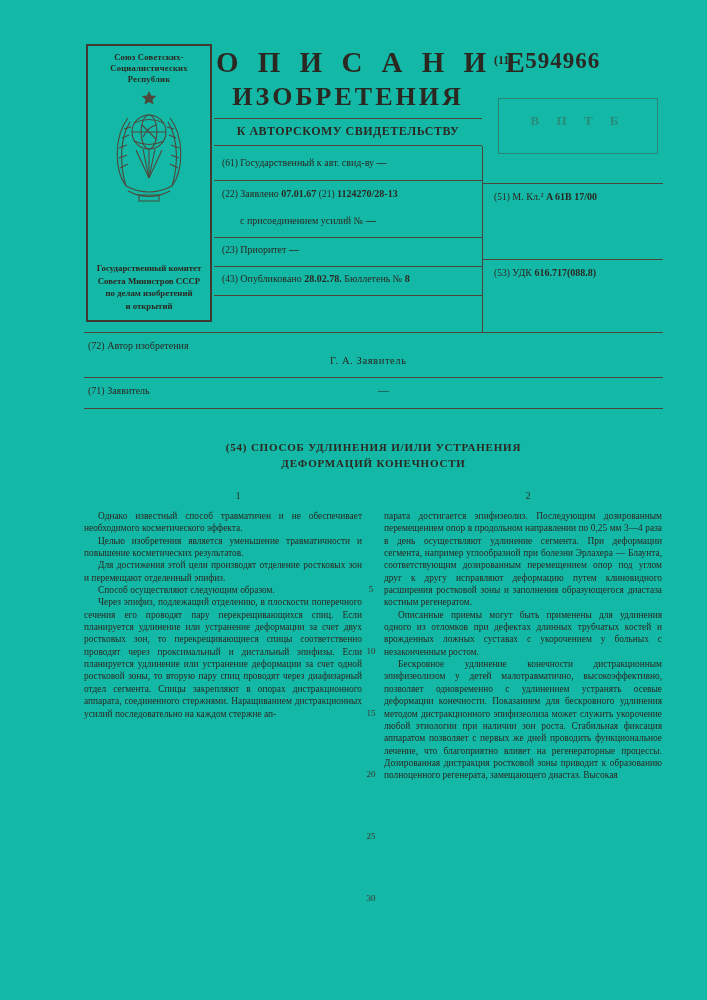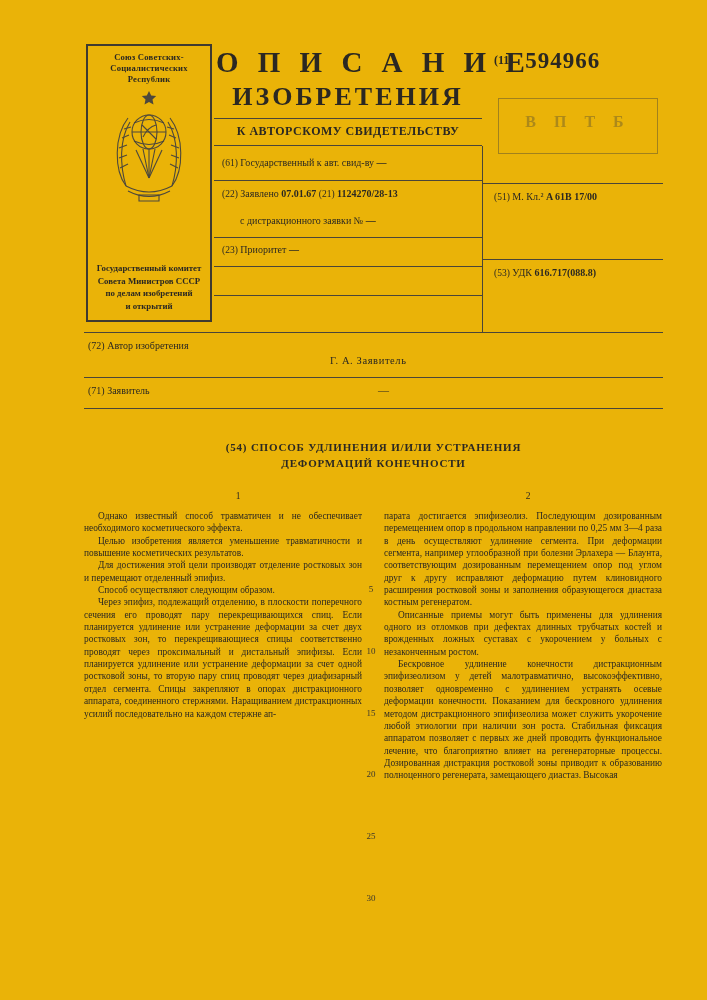--- a/index.html
+++ b/index.html
@@ -1,18 +1,18 @@
 <!DOCTYPE html>
 <html><head>
 <meta charset="utf-8">
 <style>
   html,body{margin:0;padding:0;background:#d8d4ca;}
   .page{
     position:relative; width:707px; height:1000px; margin:0 auto;
-    background:#eab308; color:#2b2822; overflow:hidden;
+    background:#14b8a6; color:#2b2822; overflow:hidden;
     font-family:"Liberation Serif","DejaVu Serif",serif;
   }
   .abs{position:absolute;}
   .hr{border-top:1px solid #4a4538; height:0;}
 
   
   .leftbox{left:86px; top:44px; width:122px; height:274px; border:2px solid #3f3a30;}
   .org-lines{padding-top:6px; font-size:8.6px; font-weight:bold; text-align:center; line-height:11px; letter-spacing:.2px;}
   .emblem{display:block; margin:3px auto 0;}
   .committee{position:absolute; bottom:8px; left:2px; right:2px; font-size:8.8px; font-weight:bold; text-align:center; line-height:12.5px;}
@@ -36,21 +36,21 @@
   .hr3{left:214px; top:266px; width:268px;}
   .f43{top:272px;}
   .hr4{left:214px; top:295px; width:268px;}
   .f45{top:301px;}
 
   
   .pubnum{left:494px; top:48px; white-space:nowrap;}
   .pubnum .code{font-size:12px; font-weight:bold; vertical-align:4px;}
   .pubnum .num{font-size:23px; font-weight:bold; letter-spacing:1px; margin-left:8px;}
   .stamp{left:498px; top:98px; width:158px; height:54px; border:1px solid rgba(74,69,56,.45);}
-  .stamp .stamp-text{display:block; text-align:center; margin-top:14px; font-size:16px; letter-spacing:7px; color:rgba(74,69,56,.38); font-weight:bold;}
+  .stamp .stamp-text{display:block; text-align:center; margin-top:14px; font-size:13px; letter-spacing:7px; color:rgba(74,69,56,.38); font-weight:bold;}
   .vline{left:482px; top:146px; height:186px; border-left:1px solid #4a4538; width:0;}
   .hr-r1{left:482px; top:183px; width:181px;}
   .fr{left:494px; width:168px; font-size:10px;}
   .f51{top:190px;}
   .hr-r2{left:482px; top:259px; width:181px;}
   .f53{top:266px;}
 
   
   .hr-f1{left:84px; top:332px; width:579px;}
   .hr-f2{left:84px; top:377px; width:579px;}
@@ -154,32 +154,39 @@
   <div class="abs hr hr1"></div>
 
   <div class="abs field f22">
     <span class="code">(22)</span>
     <span>Заявлено</span>
     <span class="val">07.01.67</span>
     <span class="code">(21)</span>
     <span class="val">1124270/28-13</span>
   </div>
   <div class="abs field fattach">
-    <span>с дистракционного заявки №</span>
+    <span>с присоединением усилий №</span>
     <span class="val">—</span>
   </div>
   <div class="abs hr hr2"></div>
 
   <div class="abs field f23">
     <span class="code">(23)</span>
     <span>Приоритет</span>
     <span class="val">—</span>
   </div>
   <div class="abs hr hr3"></div>
 
+  <div class="abs field f43">
+    <span class="code">(43)</span>
+    <span>Опубликовано</span>
+    <span class="val">28.02.78.</span>
+    <span>Бюллетень №</span>
+    <span class="val">8</span>
+  </div>
   <div class="abs hr hr4"></div>
 
 
   <div class="abs vline"></div>
   <div class="abs hr hr-r1"></div>
   <div class="abs field fr f51">
     <span class="code">(51)</span>
     <span>М. Кл.²</span>
     <span class="val">A 61B 17/00</span>
   </div>

